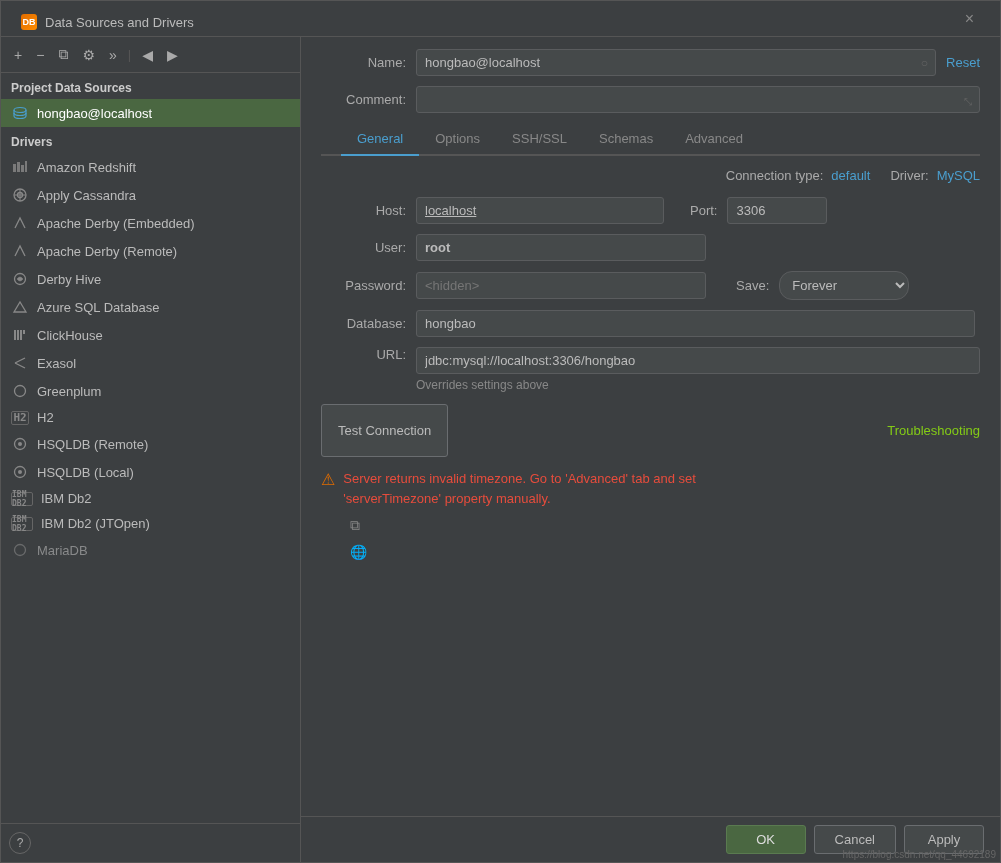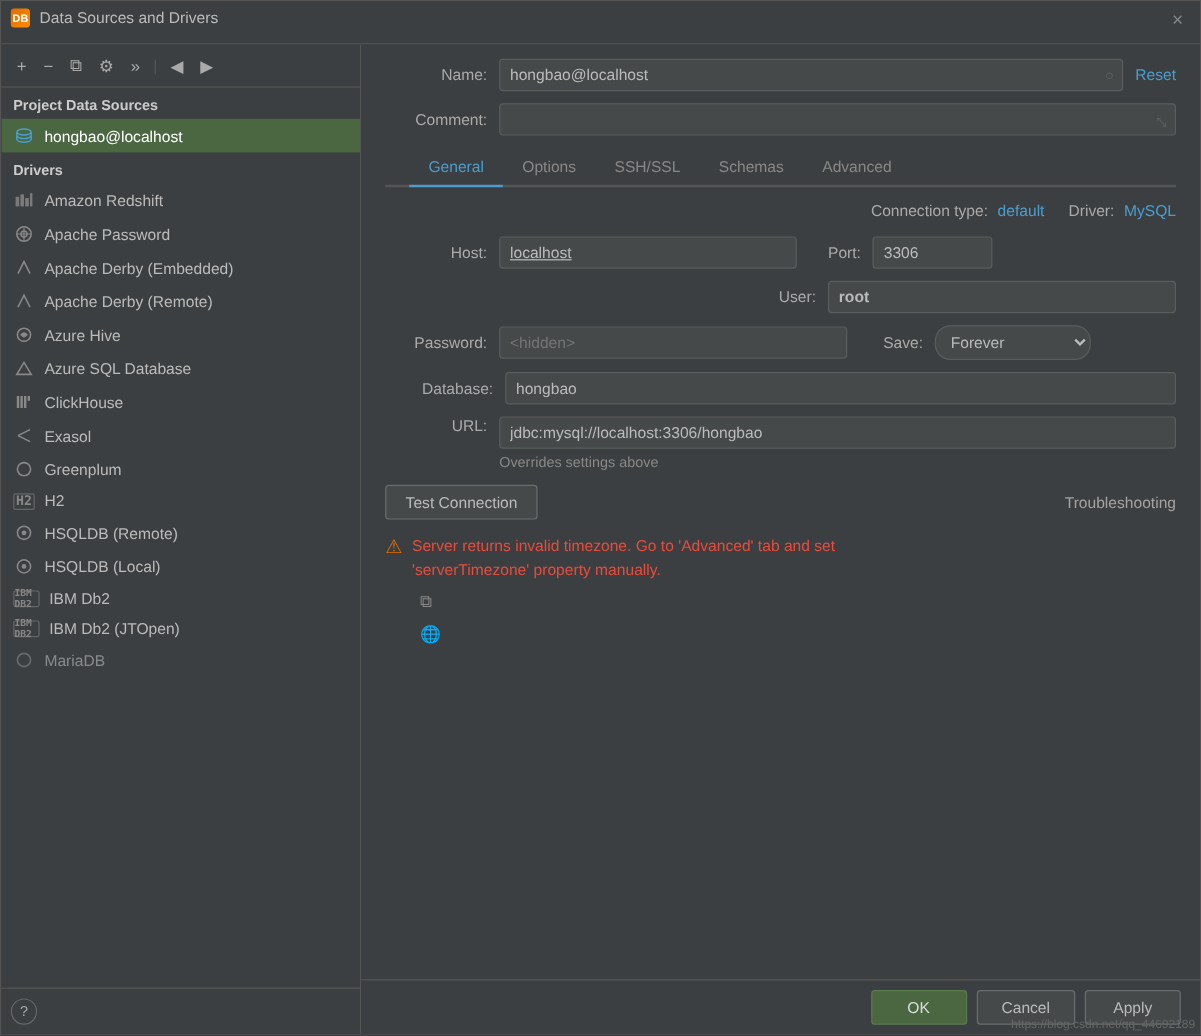--- a/index.html
+++ b/index.html
@@ -20,22 +20,22 @@
       height: 863px;
       background: #3c3f41;
       border: 1px solid #555;
       display: flex;
       flex-direction: column;
       position: relative;
     }
     .title-bar {
       background: #3c3f41;
       display: flex;
-      align-items: flex-start;
-      padding: 6px 8px;
+      align-items: flex-end;
+      padding: 6px 20px;
       border-bottom: 1px solid #555;
       gap: 8px;
       min-height: 36px;
     }
     .title-bar-icon {
       width: 16px;
       height: 16px;
       background: linear-gradient(135deg, #e06c00 0%, #ff8c00 100%);
       border-radius: 3px;
       display: flex; align-items: center; justify-content: center;
@@ -133,21 +133,20 @@
     .form-area {
       padding: 12px 20px;
       flex: 1;
       overflow-y: auto;
     }
     .form-row {
       display: flex;
       align-items: center;
       margin-bottom: 10px;
       gap: 10px;
-      justify-content: flex-end;
     }
     .form-label {
       color: #aaa;
       width: 85px;
       text-align: right;
       flex-shrink: 0;
       font-size: 13px;
     }
     .form-input {
       background: #45494a;
@@ -257,27 +256,27 @@
     .test-row {
       display: flex;
       align-items: center;
       margin-bottom: 12px;
       justify-content: space-between;
     }
     .test-btn {
       background: #45494a;
       border: 1px solid #6a6d70;
       color: #bbb;
-      padding: 6px 16px;
+      padding: 18px 16px;
       border-radius: 3px;
       cursor: pointer;
       font-size: 13px;
     }
     .troubleshoot-link {
-      color: #a3a3a3;
+      color: #84cc16;
       cursor: pointer;
       font-size: 13px;
     }
     .error-section {
       display: flex;
       flex-direction: column;
       gap: 6px;
     }
     .error-item {
       display: flex;
@@ -395,21 +394,21 @@
 
         <div class="list-item">
           <div class="item-icon">
             <svg viewBox="0 0 16 16" fill="none" xmlns="http://www.w3.org/2000/svg">
               <circle cx="8" cy="8" r="6" stroke="#888" stroke-width="1.3"></circle>
               <circle cx="8" cy="8" r="2.5" stroke="#888" stroke-width="1.3"></circle>
               <line x1="8" y1="2" x2="8" y2="14" stroke="#888" stroke-width="1"></line>
               <line x1="2" y1="8" x2="14" y2="8" stroke="#888" stroke-width="1"></line>
             </svg>
           </div>
-          <span>Apache Password</span>
+          <span>Apply Cassandra</span>
         </div>
 
         <div class="list-item">
           <div class="item-icon">
             <svg viewBox="0 0 16 16" fill="none" xmlns="http://www.w3.org/2000/svg">
               <path d="M3 13 L8 3 L13 13" stroke="#888" stroke-width="1.3" fill="none"></path>
             </svg>
           </div>
           <span>Apache Derby (Embedded)</span>
         </div>
@@ -423,21 +422,21 @@
           <span>Apache Derby (Remote)</span>
         </div>
 
         <div class="list-item">
           <div class="item-icon">
             <svg viewBox="0 0 16 16" fill="none" xmlns="http://www.w3.org/2000/svg">
               <circle cx="8" cy="8" r="5.5" stroke="#888" stroke-width="1.3"></circle>
               <path d="M5 8 Q8 4 11 8 Q8 12 5 8Z" stroke="#888" fill="#888" stroke-width="0.5"></path>
             </svg>
           </div>
-          <span>Azure Hive</span>
+          <span>Derby Hive</span>
         </div>
 
         <div class="list-item">
           <div class="item-icon">
             <svg viewBox="0 0 16 16" fill="none" xmlns="http://www.w3.org/2000/svg">
               <path d="M2 13 L8 3 L14 13 L2 13Z" stroke="#888" stroke-width="1.3" fill="none"></path>
             </svg>
           </div>
           <span>Azure SQL Database</span>
         </div>

